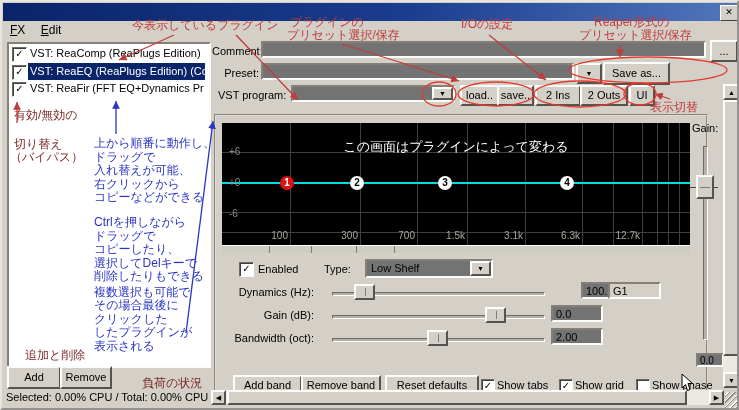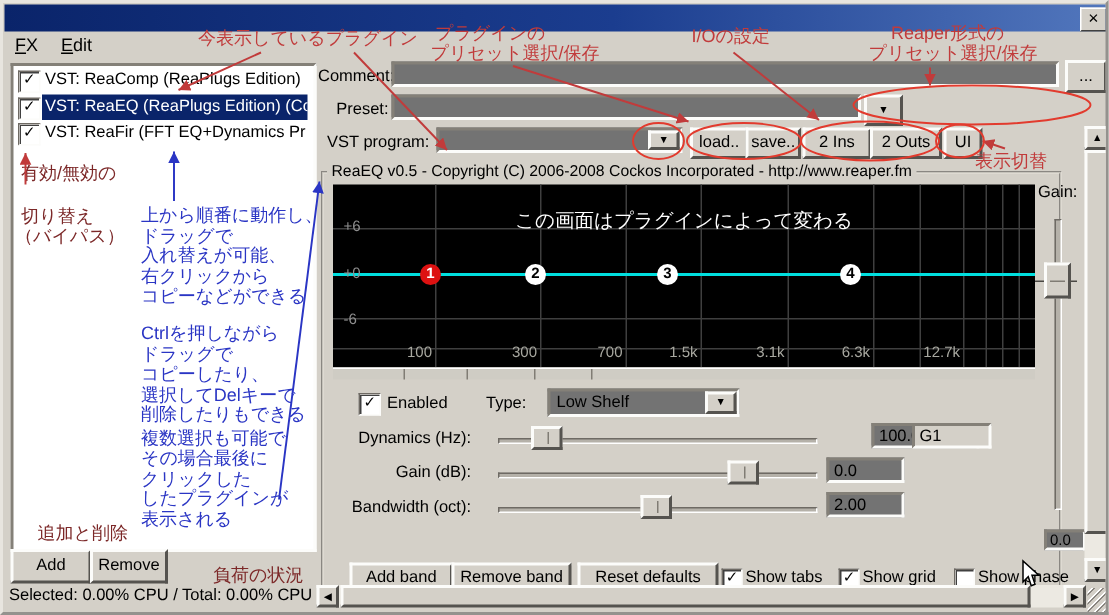--- a/index.html
+++ b/index.html
@@ -98,36 +98,36 @@
 
   <div class="abs label-r" style="left:210px; top:43px; width:47px;">Comment:</div>
   <div class="abs sunken" style="left:259px; top:39px; width:445px; height:17px; box-sizing:border-box;"></div>
   <div class="abs raised btn" style="left:708px; top:38px; width:24px; height:18px;">...</div>
 
   <div class="abs label-r" style="left:210px; top:65px; width:47px;">Preset:</div>
   <div class="abs sunken" style="left:259px; top:61px; width:313px; height:17px; box-sizing:border-box;"></div>
   <div class="abs raised btn" style="left:574px; top:61px; width:22px; height:17px; font-size:7px;">
       <span>▼</span>
     </div>
+  <div class="abs raised btn" style="left:601px; top:60px; width:63px; height:19px;">Save as...</div>
 
   <div class="abs t11" style="left:216px; top:87px;">VST program:</div>
   <div class="abs sunken" style="left:289px; top:83px; width:164px; height:17px; box-sizing:border-box;">
     <span></span>
     <div class="combo-arrow raised btn" style="font-size:7px;">
         <span>▼</span>
       </div>
   </div>
   <div class="abs raised btn" style="left:458px; top:83px; width:35px; height:17px;">load..</div>
   <div class="abs raised btn" style="left:495px; top:83px; width:33px; height:17px;">save..</div>
   <div class="abs raised btn" style="left:533px; top:83px; width:42px; height:17px;">2 Ins</div>
   <div class="abs raised btn" style="left:578px; top:83px; width:44px; height:17px;">2 Outs</div>
   <div class="abs raised btn" style="left:627px; top:83px; width:22px; height:17px;">UI</div>
 
   <div class="abs groupbox" style="left:212px; top:112px; width:494px; height:287px; box-sizing:border-box;"></div>
-  <div class="abs grouptitle" style="left:216px; top:106px;">ReaEQ v0.5 - Copyright (C) 2006-2008 Cockos Incorporated - http://www.reaper.fm</div>
 
   <div class="abs eq" style="left:220px; top:121px; width:468px; height:122px;">
     <div class="hgrid" style="top:29px;"></div>
     <div class="hgrid" style="top:89px;"></div>
     <div class="hgrid" style="top:109px;"></div>
     <div class="vgrid" style="left:68px;"></div>
     <div class="vgrid" style="left:138px;"></div>
     <div class="vgrid" style="left:195px;"></div>
     <div class="vgrid" style="left:245px;"></div>
     <div class="vgrid" style="left:303px;"></div>

